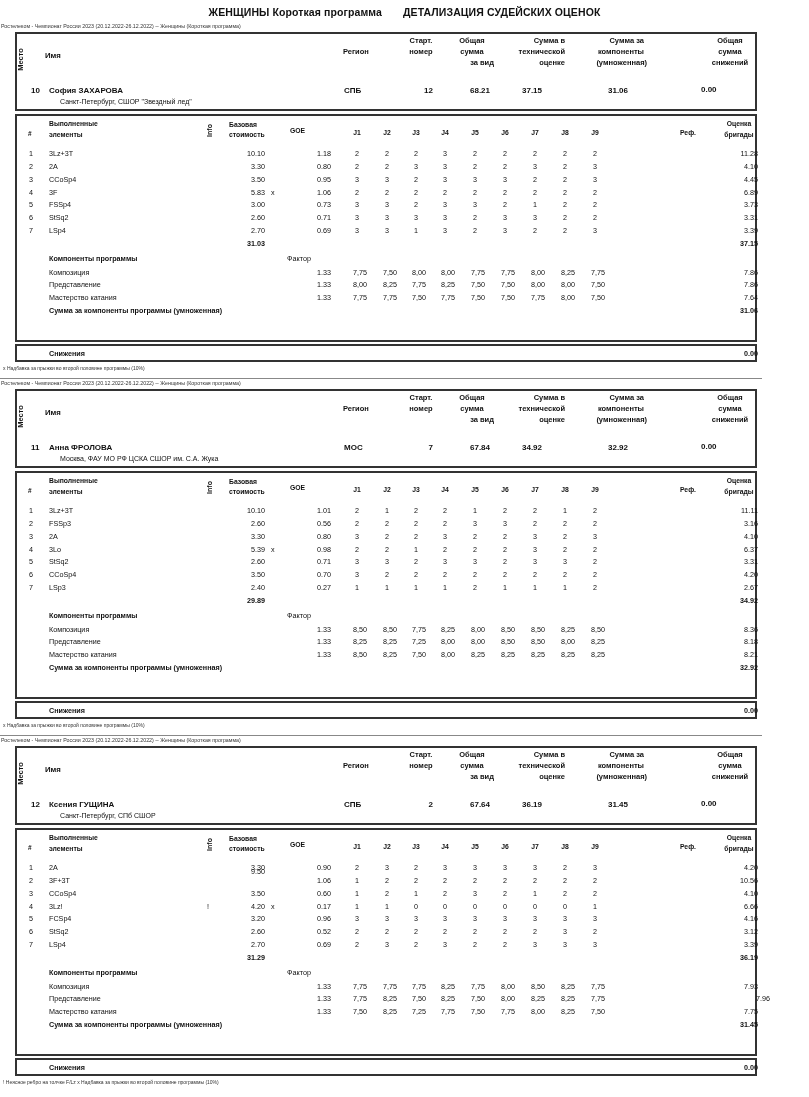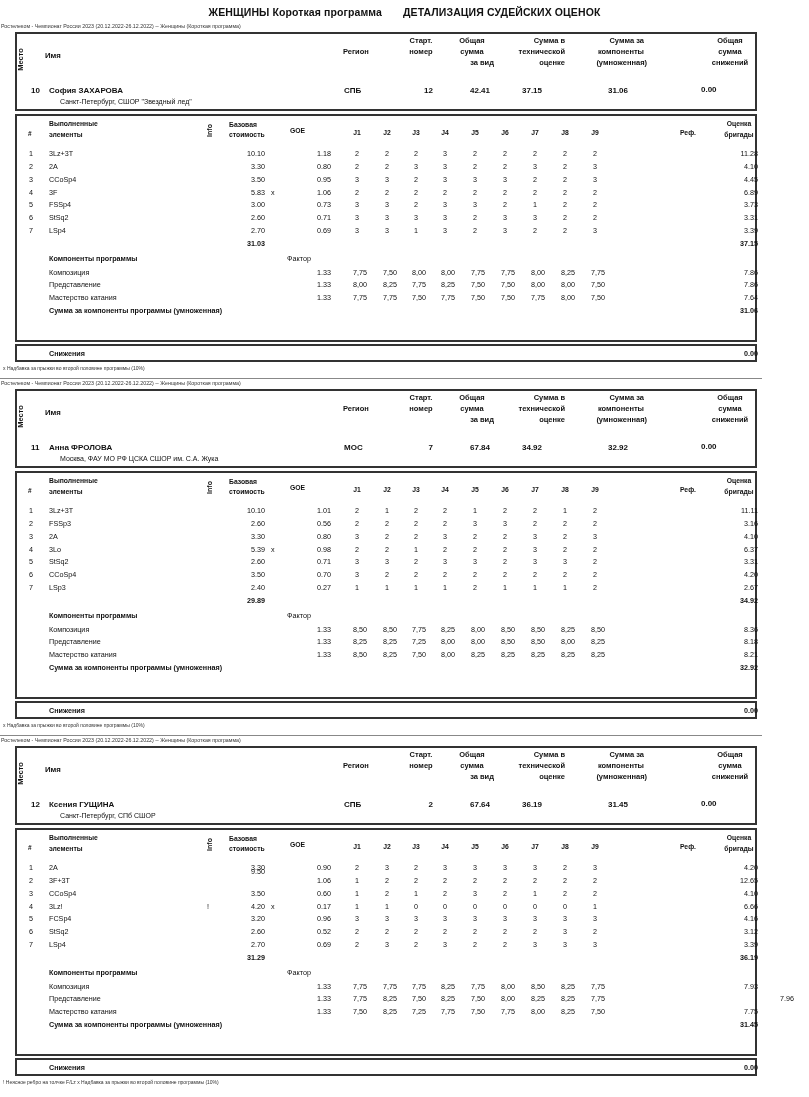--- a/index.html
+++ b/index.html
@@ -50,21 +50,21 @@
       <div class="txt b r" style="left:560px;top:24px;width:69px;font-size:7.5px">компоненты</div>
       <div class="txt b r" style="left:560px;top:35px;width:72px;font-size:7.5px">(умноженная)</div>
       <div class="txt b c" style="left:685px;top:13px;width:60px;font-size:7.5px">Общая</div>
       <div class="txt b c" style="left:685px;top:24px;width:60px;font-size:7.5px">сумма</div>
       <div class="txt b c" style="left:685px;top:35px;width:60px;font-size:7.5px">снижений</div>
       <div class="txt b" style="left:16px;top:63px;font-size:8px">10</div>
       <div class="txt b" style="left:34px;top:63px;font-size:8px">София ЗАХАРОВА</div>
       <div class="txt " style="left:45px;top:75px;font-size:7px">Санкт-Петербург, СШОР "Звездный лед"</div>
       <div class="txt b" style="left:329px;top:63px;font-size:8px">СПБ</div>
       <div class="txt b r" style="left:386px;top:63px;width:32px;font-size:8px">12</div>
-      <div class="txt b" style="left:455px;top:63px;font-size:8px">42.41</div>
+      <div class="txt b" style="left:455px;top:63px;font-size:8px">68.21</div>
       <div class="txt b" style="left:507px;top:63px;font-size:8px">37.15</div>
       <div class="txt b" style="left:593px;top:63px;font-size:8px">31.06</div>
       <div class="txt b" style="left:686px;top:62px;font-size:8px">0.00</div>
       <div class="el-box" style="top:91px;height:228px"></div>
       <div class="txt b" style="left:13px;top:107px;font-size:6.5px">#</div>
       <div class="txt b" style="left:34px;top:97px;font-size:6.8px">Выполненные</div>
       <div class="txt b" style="left:34px;top:108px;font-size:6.8px">элементы</div>
       <div class="info-v" style="left:188px;top:104px">Info</div>
       <div class="txt b" style="left:214px;top:98px;font-size:6.8px">Базовая</div>
       <div class="txt b" style="left:214px;top:108px;font-size:6.8px">стоимость</div>
@@ -570,21 +570,21 @@
         <div class="txt r" style="left:276px;top:139px;width:40px">1.06</div>
         <div class="txt c" style="left:332px;top:139px;width:20px">1</div>
         <div class="txt c" style="left:362px;top:139px;width:20px">2</div>
         <div class="txt c" style="left:391px;top:139px;width:20px">2</div>
         <div class="txt c" style="left:420px;top:139px;width:20px">2</div>
         <div class="txt c" style="left:450px;top:139px;width:20px">2</div>
         <div class="txt c" style="left:480px;top:139px;width:20px">2</div>
         <div class="txt c" style="left:510px;top:139px;width:20px">2</div>
         <div class="txt c" style="left:540px;top:139px;width:20px">2</div>
         <div class="txt c" style="left:570px;top:139px;width:20px">2</div>
-        <div class="txt r" style="left:700px;top:139px;width:43px">12.65</div>
+        <div class="txt r" style="left:700px;top:139px;width:43px">10.56</div>
       </div>
       <div>
         <div class="txt c" style="left:10px;top:152px;width:12px">3</div>
         <div class="txt " style="left:34px;top:152px">CCoSp4</div>
         <div class="txt " style="left:192px;top:152px"></div>
         <div class="txt r" style="left:215px;top:152px;width:35px">3.50</div>
         <div class="txt " style="left:256px;top:152px"></div>
         <div class="txt r" style="left:276px;top:152px;width:40px">0.60</div>
         <div class="txt c" style="left:332px;top:152px;width:20px">1</div>
         <div class="txt c" style="left:362px;top:152px;width:20px">2</div>
@@ -692,21 +692,21 @@
         <div class="txt r" style="left:276px;top:257px;width:40px">1.33</div>
         <div class="txt r" style="left:322px;top:257px;width:30px">7,75</div>
         <div class="txt r" style="left:352px;top:257px;width:30px">8,25</div>
         <div class="txt r" style="left:381px;top:257px;width:30px">7,50</div>
         <div class="txt r" style="left:410px;top:257px;width:30px">8,25</div>
         <div class="txt r" style="left:440px;top:257px;width:30px">7,50</div>
         <div class="txt r" style="left:470px;top:257px;width:30px">8,00</div>
         <div class="txt r" style="left:500px;top:257px;width:30px">8,25</div>
         <div class="txt r" style="left:530px;top:257px;width:30px">8,25</div>
         <div class="txt r" style="left:560px;top:257px;width:30px">7,75</div>
-        <div class="txt r" style="left:736px;top:257px;width:43px">7.96</div>
+        <div class="txt r" style="left:712px;top:257px;width:43px">7.96</div>
       </div>
       <div>
         <div class="txt " style="left:34px;top:270px">Мастерство катания</div>
         <div class="txt r" style="left:276px;top:270px;width:40px">1.33</div>
         <div class="txt r" style="left:322px;top:270px;width:30px">7,50</div>
         <div class="txt r" style="left:352px;top:270px;width:30px">8,25</div>
         <div class="txt r" style="left:381px;top:270px;width:30px">7,25</div>
         <div class="txt r" style="left:410px;top:270px;width:30px">7,75</div>
         <div class="txt r" style="left:440px;top:270px;width:30px">7,50</div>
         <div class="txt r" style="left:470px;top:270px;width:30px">7,75</div>

